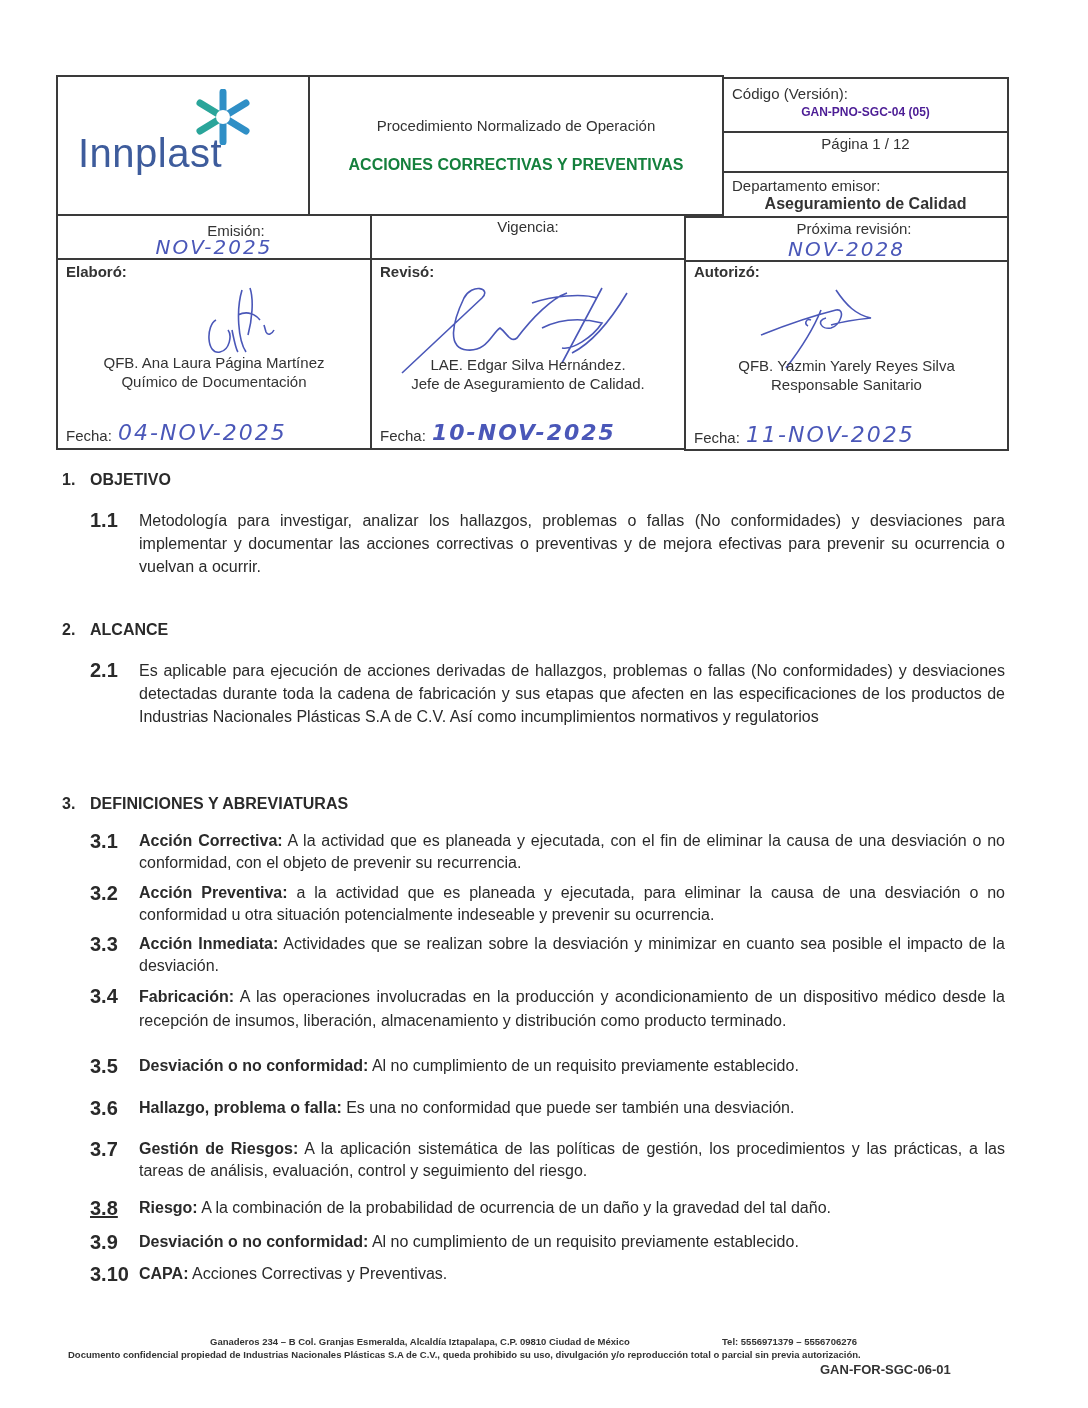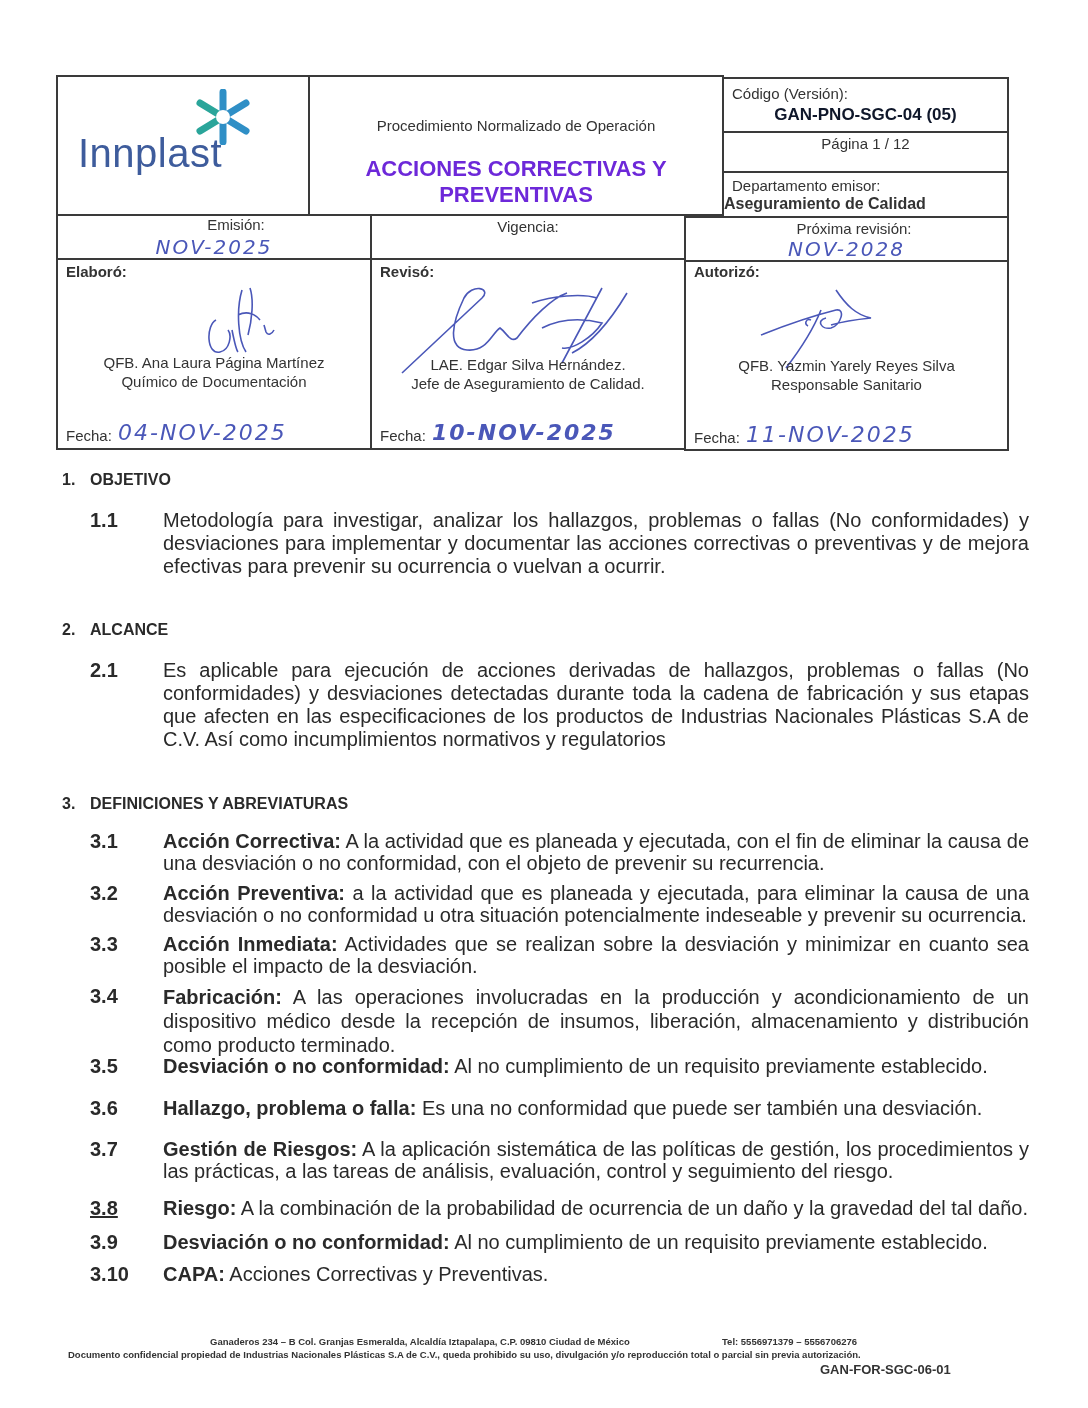--- a/index.html
+++ b/index.html
@@ -16,21 +16,21 @@
   .prox-wrap { left: 684px; top: 216px; width: 325px; height: 46px; }
   .sig1 { left: 56px; top: 258px; width: 316px; height: 192px; }
   .sig2 { left: 370px; top: 258px; width: 316px; height: 192px; }
   .sig3 { left: 684px; top: 260px; width: 325px; height: 191px; }
   .lbl { font-size: 15px; color: #333; }
   .bold { font-weight: bold; }
   .center { text-align: center; }
   .hand { font-family: "DejaVu Sans", sans-serif; color: #4a57b8; font-size: 20px; letter-spacing: 2px; font-style: italic; }
   .sec-title { font-size: 16px; font-weight: bold; color: #2a2a2a; }
   .num { position: absolute; font-size: 20px; font-weight: bold; color: #2a2a2a; }
-  .item { position: absolute; left: 139px; width: 866px; font-size: 20px; line-height: 22px; color: #2a2a2a; text-align: justify; margin-left: 24px; }
+  .item { position: absolute; left: 139px; width: 866px; font-size: 16px; line-height: 22px; color: #2a2a2a; text-align: justify; }
   .item b { font-weight: bold; }
   .footer1 { font-size: 9.5px; color: #333; font-weight: bold; }
   .logo-text { font-size: 40px; color: #3e5c9c; font-weight: normal; letter-spacing: 0.5px; }
   .sig-svg path { fill: none; stroke: #4a57b8; stroke-width: 1.6; }
 </style>
 </head>
 <body>
 
 <div class="box logo-wrap">
   <svg class="abs" style="left:132px;top:12px;" width="66" height="56" viewBox="0 0 66 56">
@@ -42,39 +42,39 @@
       <line x1="33" y1="28" x2="56" y2="14" stroke="#2f8fc6"></line>
       <line x1="33" y1="28" x2="10" y2="42" stroke="#2aa59a"></line>
     </g>
     <circle cx="33" cy="28" r="7" fill="#fff"></circle>
   </svg>
   <div class="abs logo-text" style="left:20px;top:54px;">Innplast</div>
 </div>
 
 <div class="box title-wrap">
   <div class="abs center" style="left:0;top:40px;width:412px;font-size:15px;color:#333;">Procedimiento Normalizado de Operación</div>
-  <div class="abs center bold" style="left:0;top:79px;width:412px;font-size:22px;color:#6d28d9;">ACCIONES CORRECTIVAS Y PREVENTIVAS</div>
+  <div class="abs center bold" style="left:0;top:79px;width:412px;font-size:16px;color:#15803d;">ACCIONES CORRECTIVAS Y PREVENTIVAS</div>
 </div>
 
 <div class="box code-wrap">
   <div class="abs lbl" style="left:8px;top:6px;">Código (Versión):</div>
-  <div class="abs bold" style="left:0;top:26px;width:283px;text-align:center;font-size:17px;color:#0f172a;">GAN-PNO-SGC-04 (05)</div>
+  <div class="abs bold" style="left:0;top:26px;width:283px;text-align:center;font-size:12px;color:#4c1d95;">GAN-PNO-SGC-04 (05)</div>
 </div>
 
 <div class="box page-wrap">
   <div class="abs center lbl" style="left:0;top:2px;width:283px;">Página 1 / 12</div>
 </div>
 
 <div class="box dept-wrap">
   <div class="abs lbl" style="left:8px;top:4px;">Departamento emisor:</div>
-  <div class="abs bold" style="left:0;top:22px;width:283px;font-size:16px;color:#333;">Aseguramiento de Calidad</div>
+  <div class="abs bold" style="left:0;top:22px;width:283px;text-align:center;font-size:16px;color:#333;">Aseguramiento de Calidad</div>
 </div>
 
 <div class="box em-wrap">
-  <div class="abs center lbl" style="left:0;top:0;width:356px;">Emisión:</div>
+  <div class="abs center lbl" style="left:0;top:6px;width:356px;">Emisión:</div>
   <div class="abs center hand" style="left:0;top:19px;width:312px;">NOV-2025</div>
 </div>
 
 <div class="box vig-wrap">
   <div class="abs center lbl" style="left:0;top:2px;width:312px;">Vigencia:</div>
 </div>
 
 <div class="box prox-wrap">
   <div class="abs center lbl" style="left:0;top:2px;width:336px;">Próxima revisión:</div>
   <div class="abs center hand" style="left:0;top:19px;width:321px;">NOV-2028</div>

